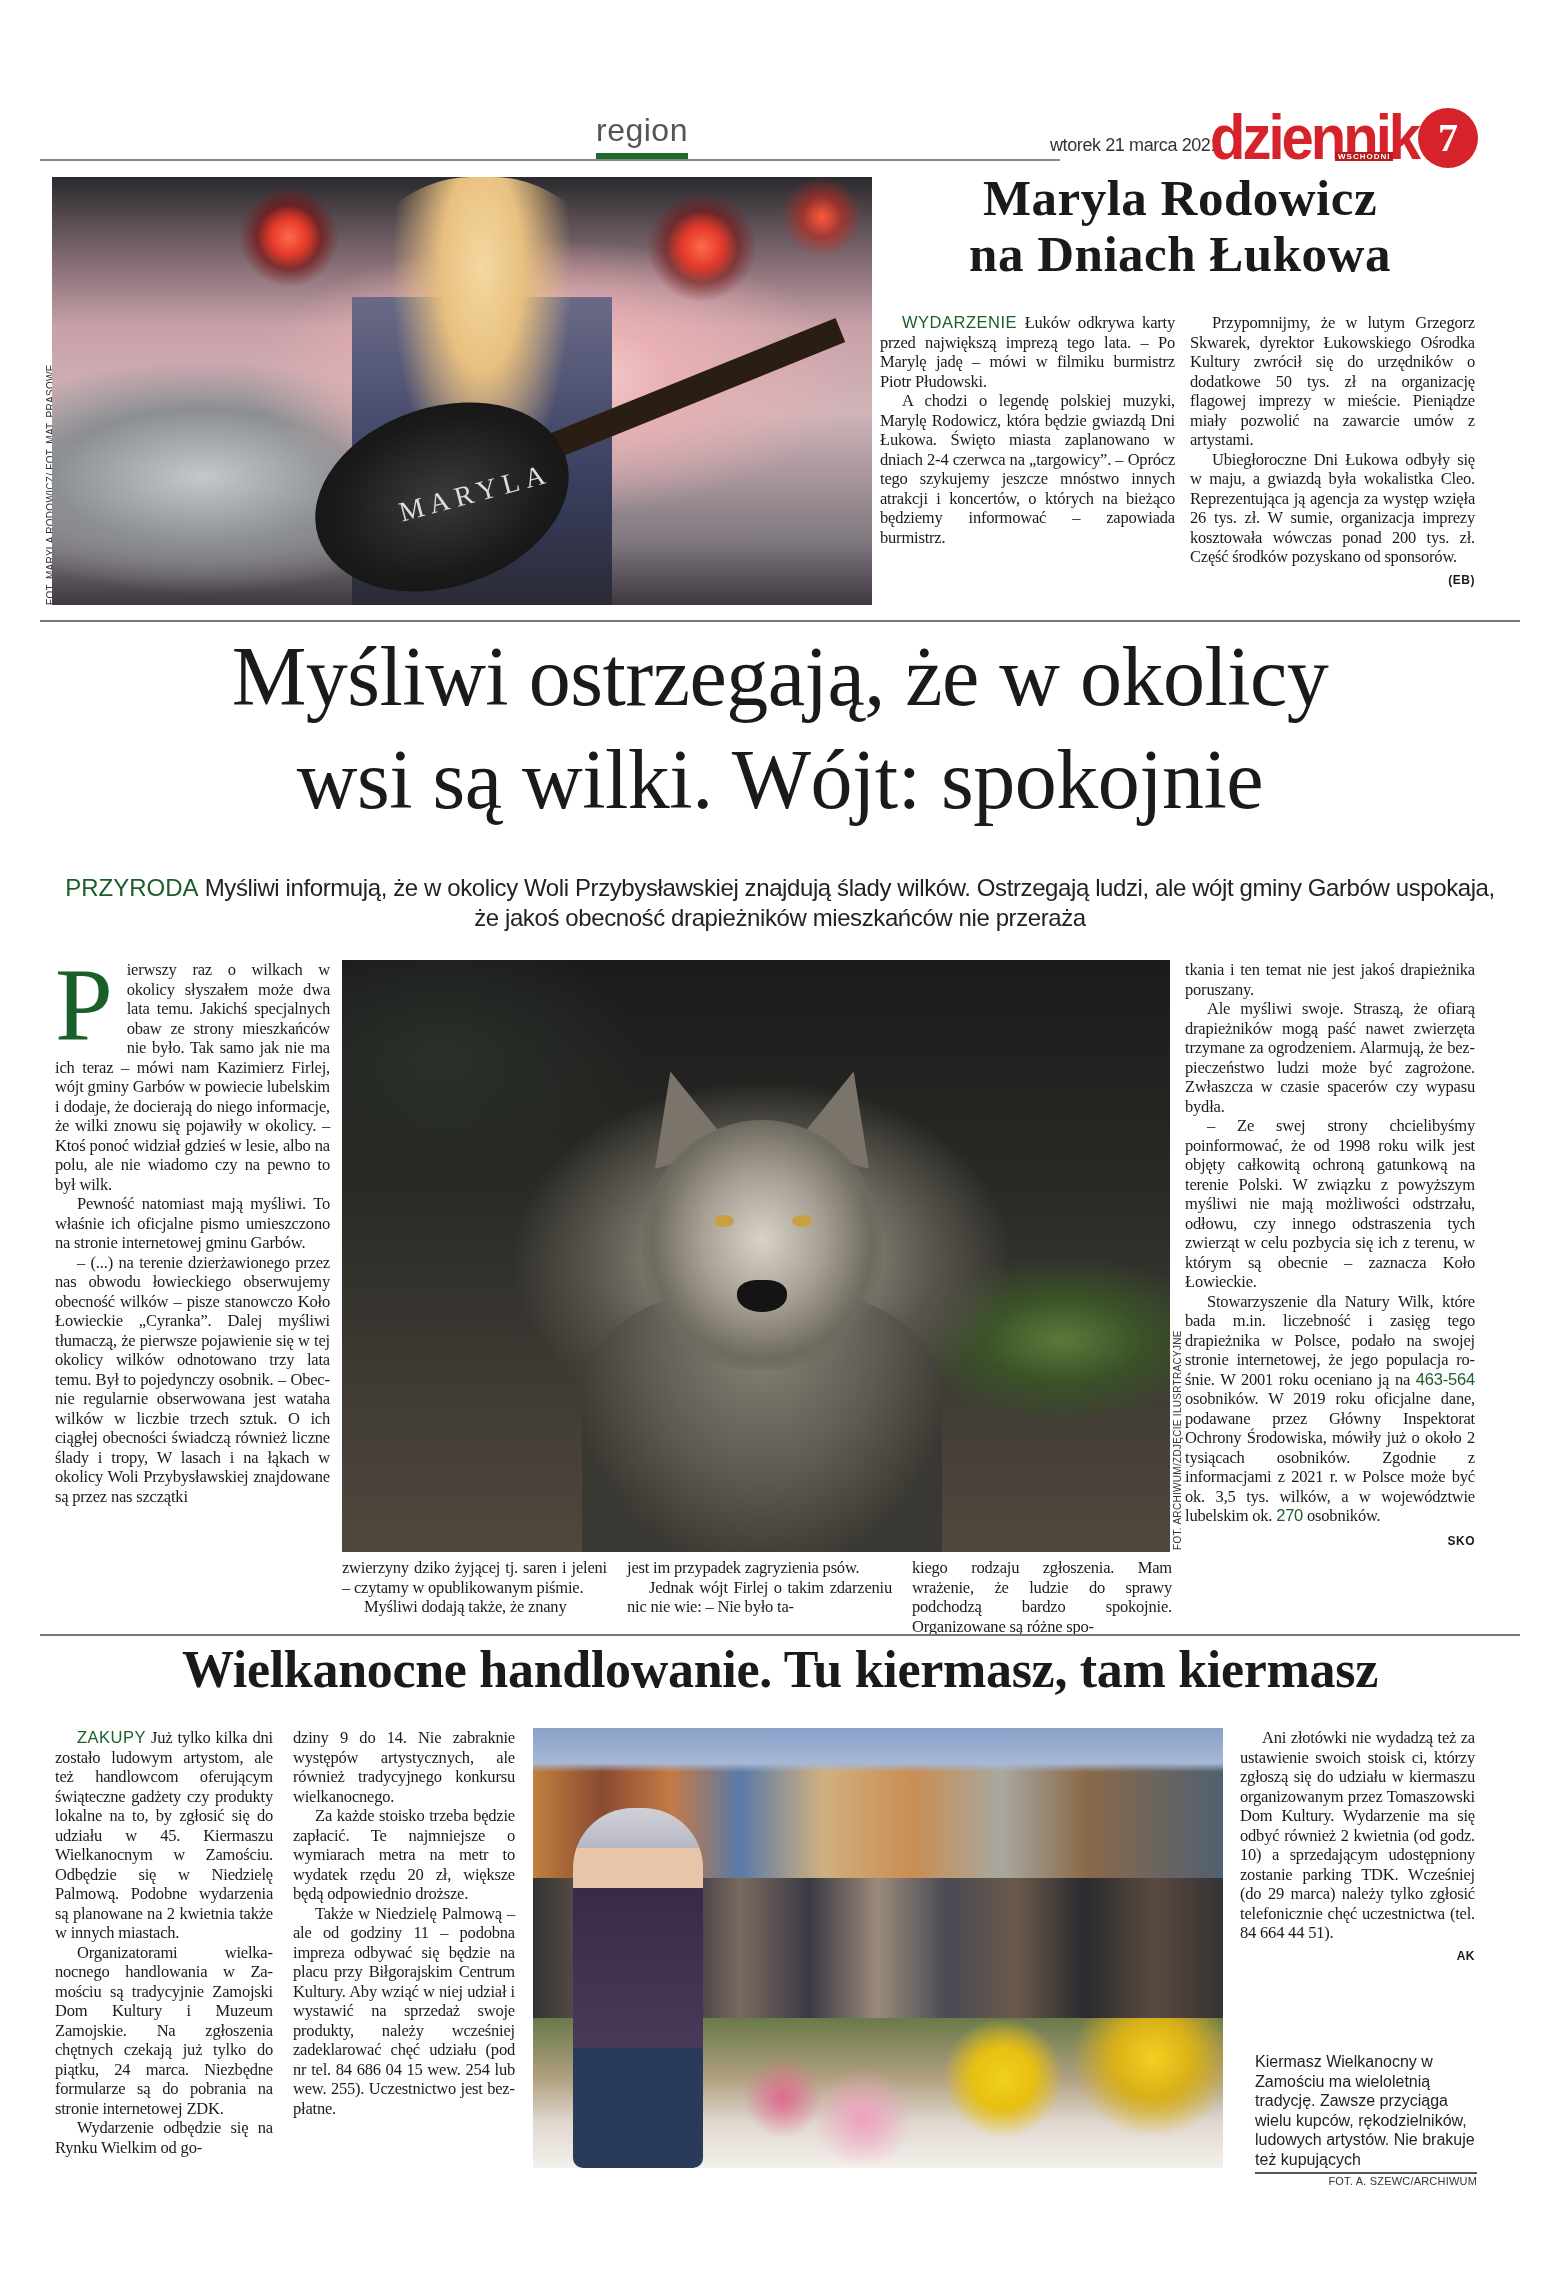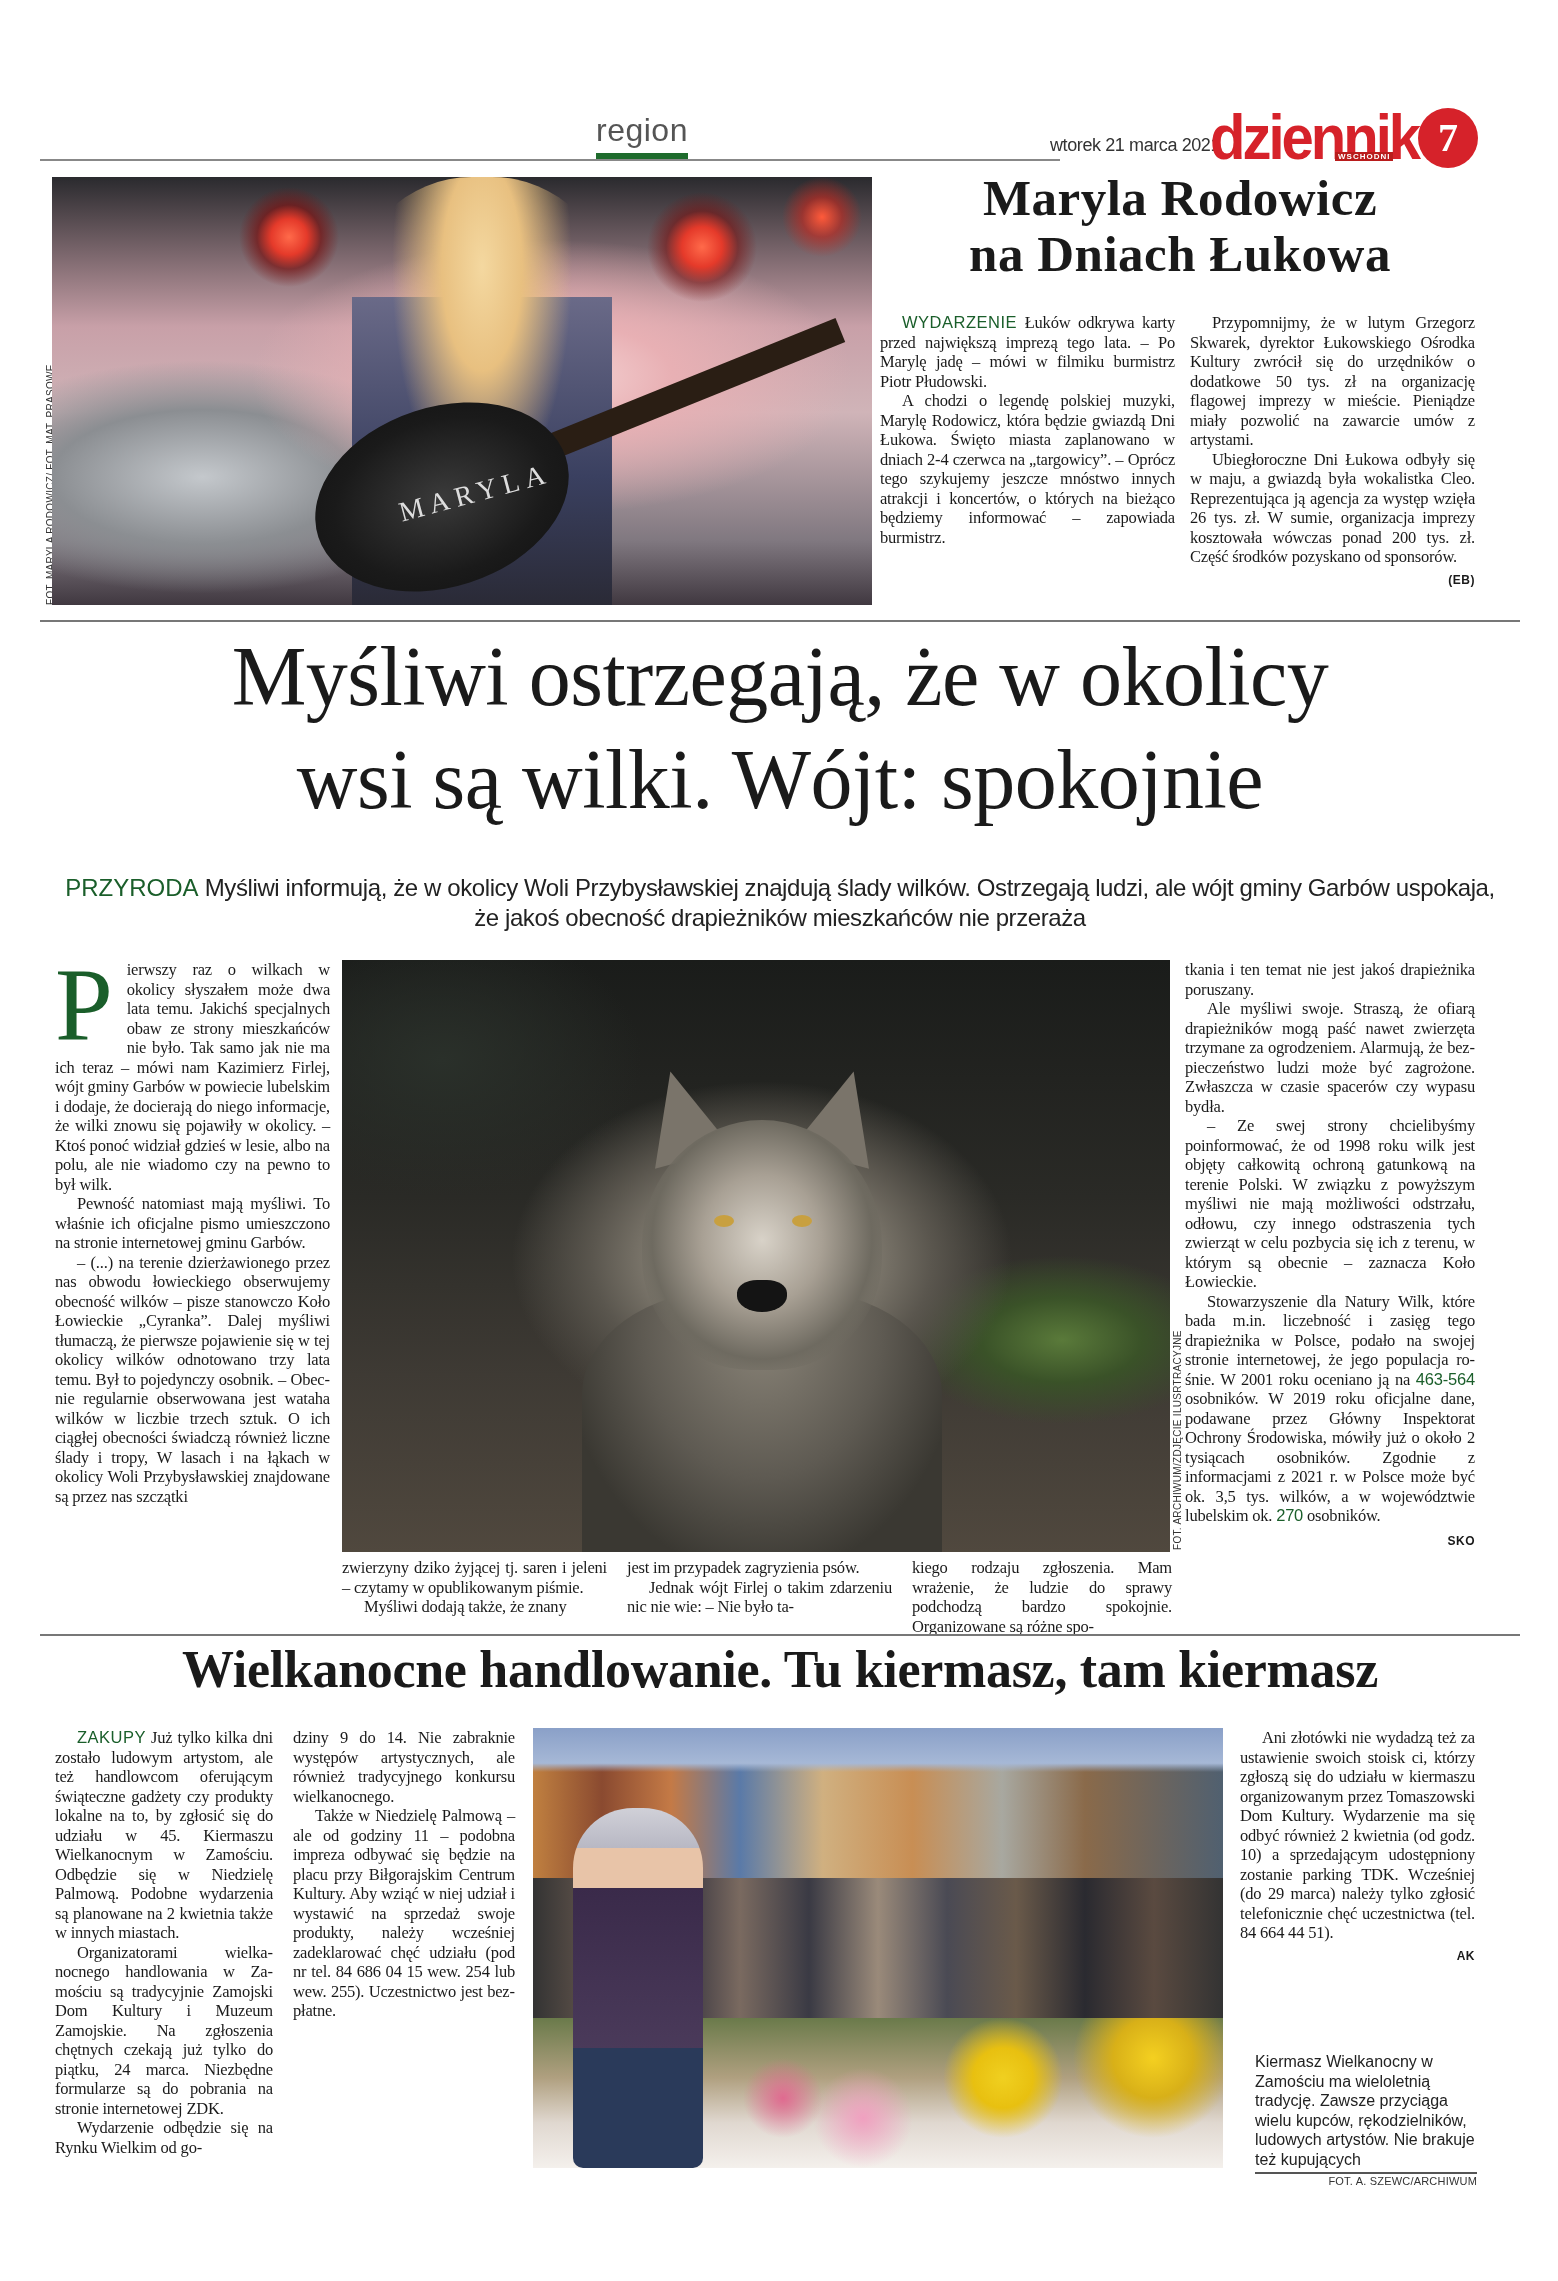--- a/index.html
+++ b/index.html
@@ -180,20 +180,21 @@
 
 <div class="abs title3">Wielkanocne handlowanie. Tu kiermasz, tam kiermasz</div>
 
 <div class="abs body-text serif" style="left:55px; top:1728px; width:218px;">
   <p><span class="kicker">ZAKUPY</span> <span>Już tylko kilka dni zostało ludowym artystom, ale też handlowcom oferują­cym świąteczne gadżety czy produkty lokalne na to, by zgłosić się do udziału w 45. Kiermaszu Wielkanocnym w Zamościu. Odbędzie się w Niedzielę Palmową. Po­dobne wydarzenia są pla­nowane na 2 kwietnia także w innych miastach.</span></p>
   <p>Organizatorami wielka­nocnego handlowania w Za­mościu są tradycyjnie Zamoj­ski Dom Kultury i Muzeum Zamojskie. Na zgłoszenia chętnych czekają już tylko do piątku, 24 marca. Niezbędne formularze są do pobrania na stronie internetowej ZDK.</p>
   <p>Wydarzenie odbędzie się na Rynku Wielkim od go-</p>
 </div>
 <div class="abs body-text serif" style="left:293px; top:1728px; width:222px;">
   <p class="noindent">dziny 9 do 14. Nie zabraknie występów artystycznych, ale również tradycyjnego kon­kursu wielkanocnego.</p>
+  <p>Za każde stoisko trzeba będzie zapłacić. Te najmniej­sze o wymiarach metra na metr to wydatek rzędu 20 zł, większe będą odpowiednio droższe.</p>
   <p>Także w Niedzielę Pal­mową – ale od godziny 11 – podobna impreza od­bywać się będzie na placu przy Biłgorajskim Centrum Kultury. Aby wziąć w niej udział i wystawić na sprze­daż swoje produkty, należy wcześniej zadeklarować chęć udziału (pod nr tel. 84 686 04 15 wew. 254 lub wew. 255). Uczestnictwo jest bez­płatne.</p>
 </div>
 
 <div class="abs photo photo-market">
   <div class="abs market-crowd"></div>
   <div class="abs market-table"></div>
   <div class="abs girl"></div>
 </div>
 
 <div class="abs body-text serif" style="left:1240px; top:1728px; width:235px;">

